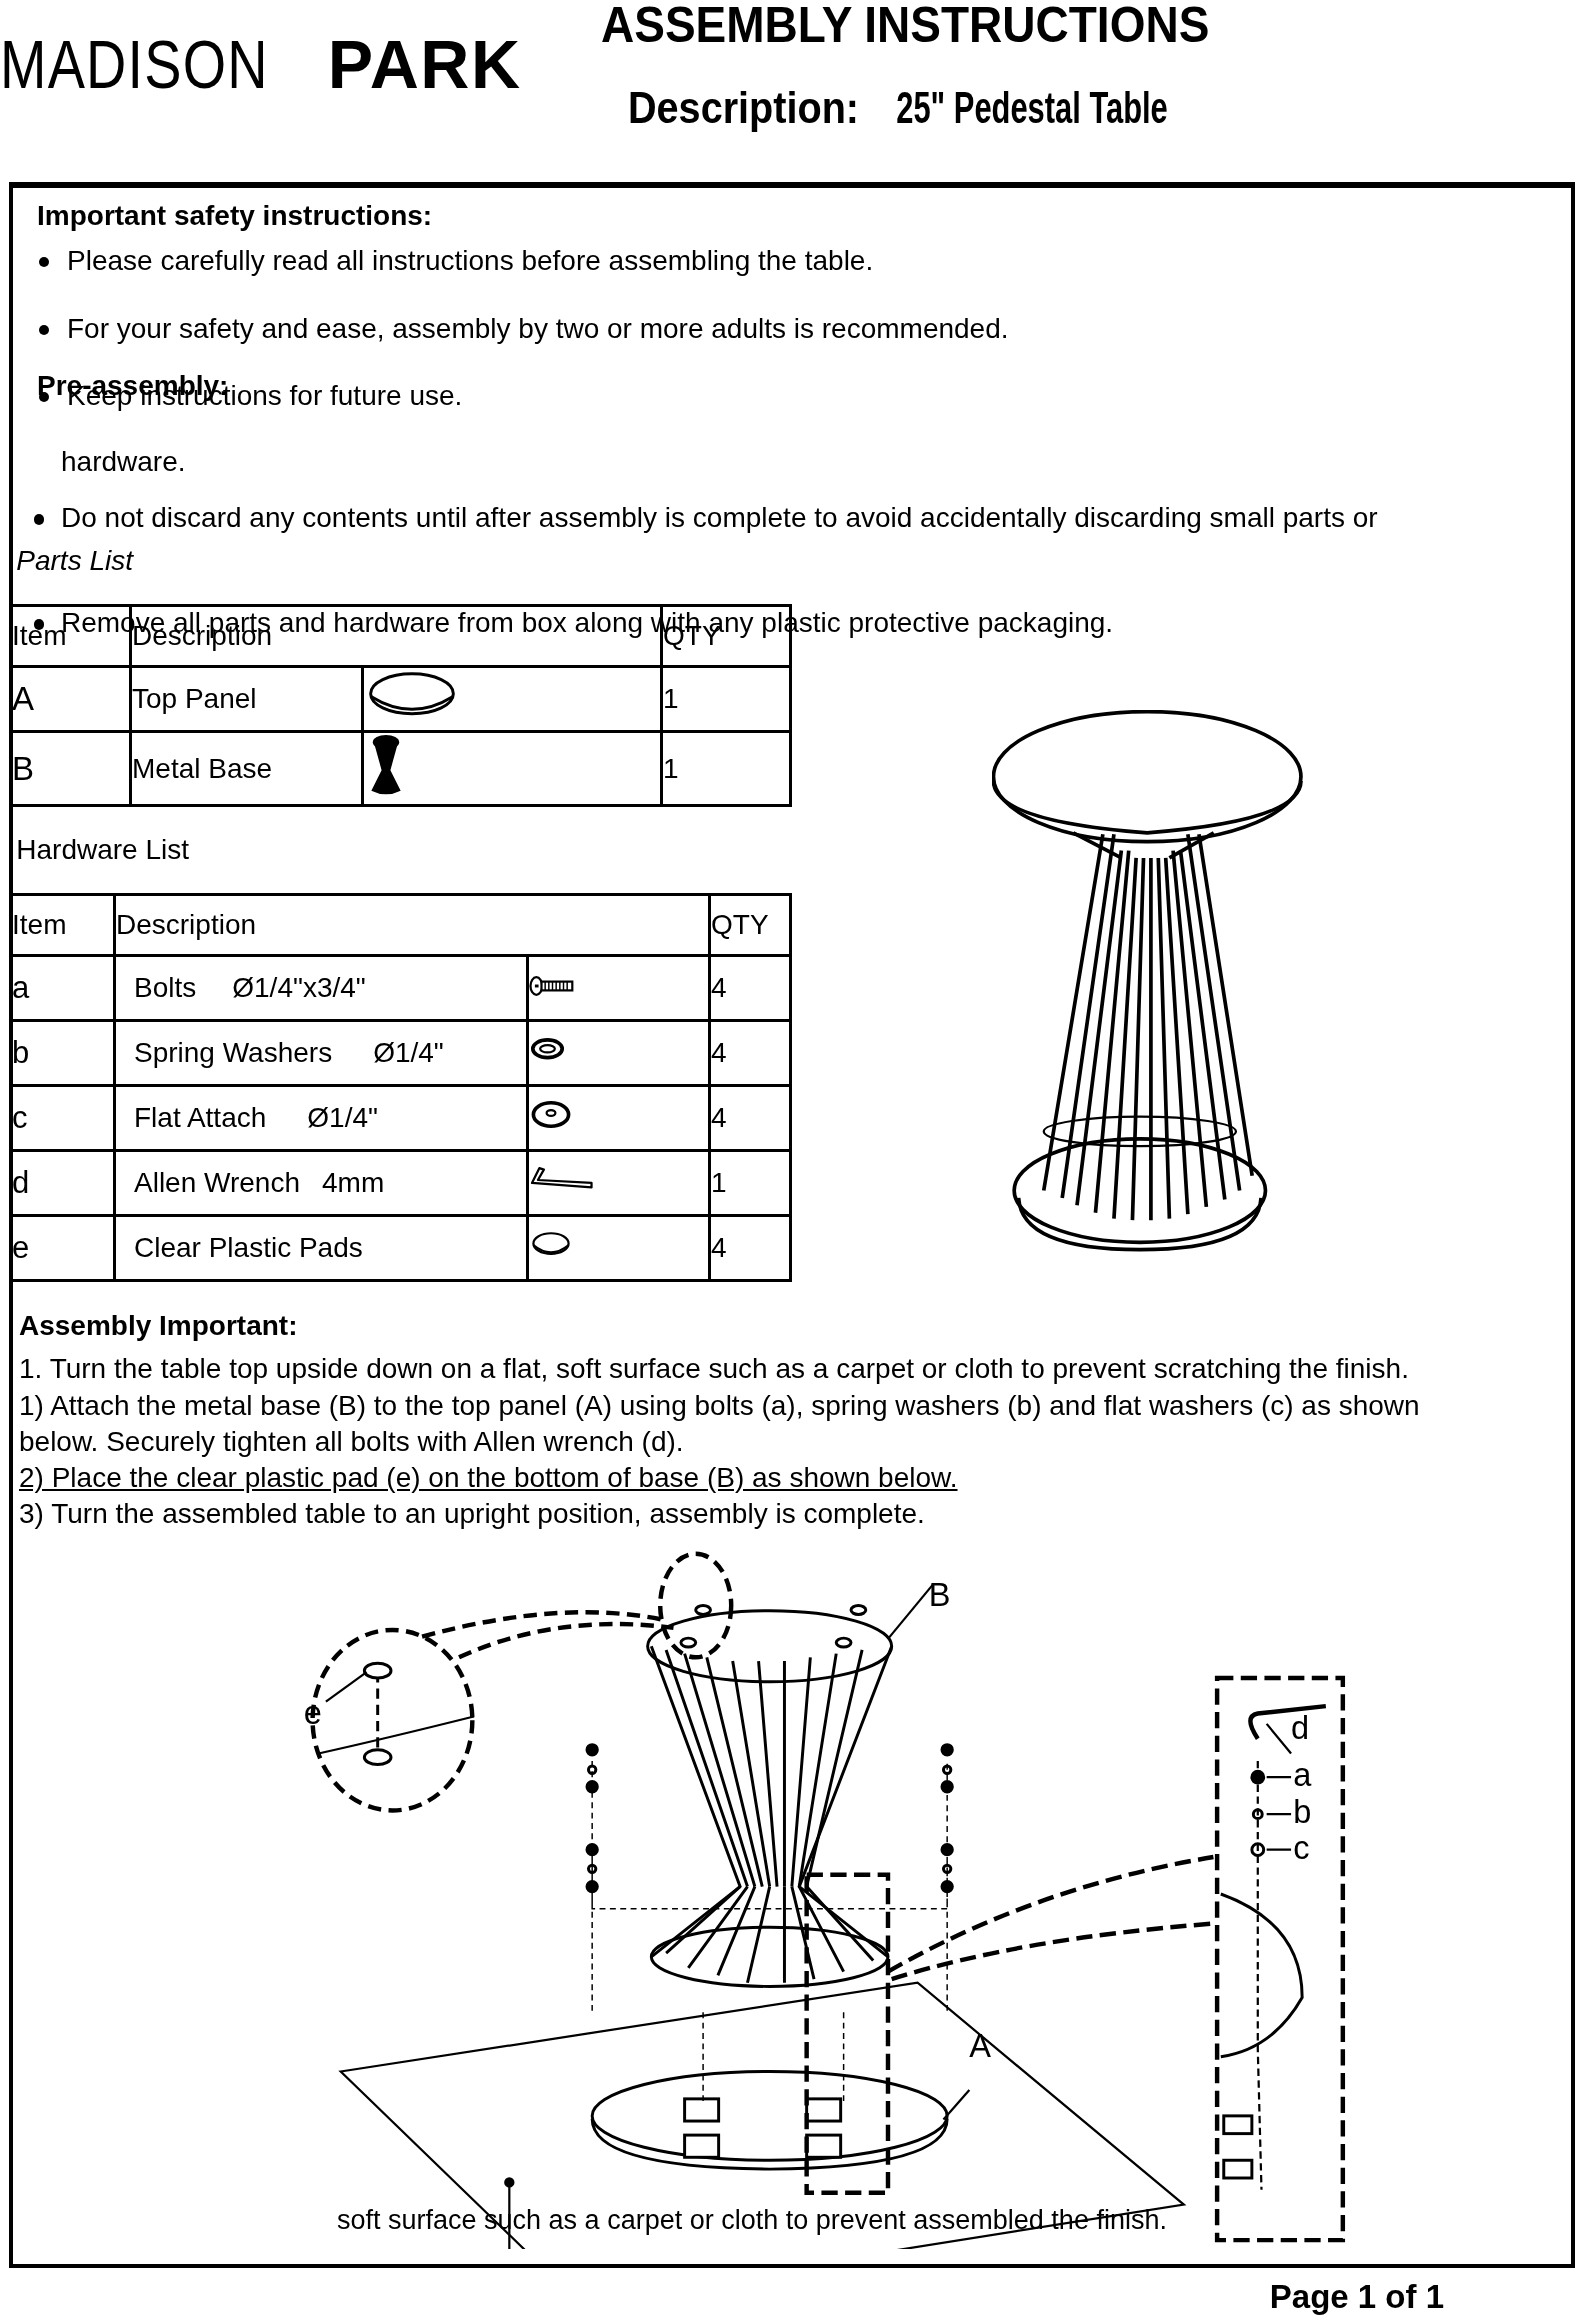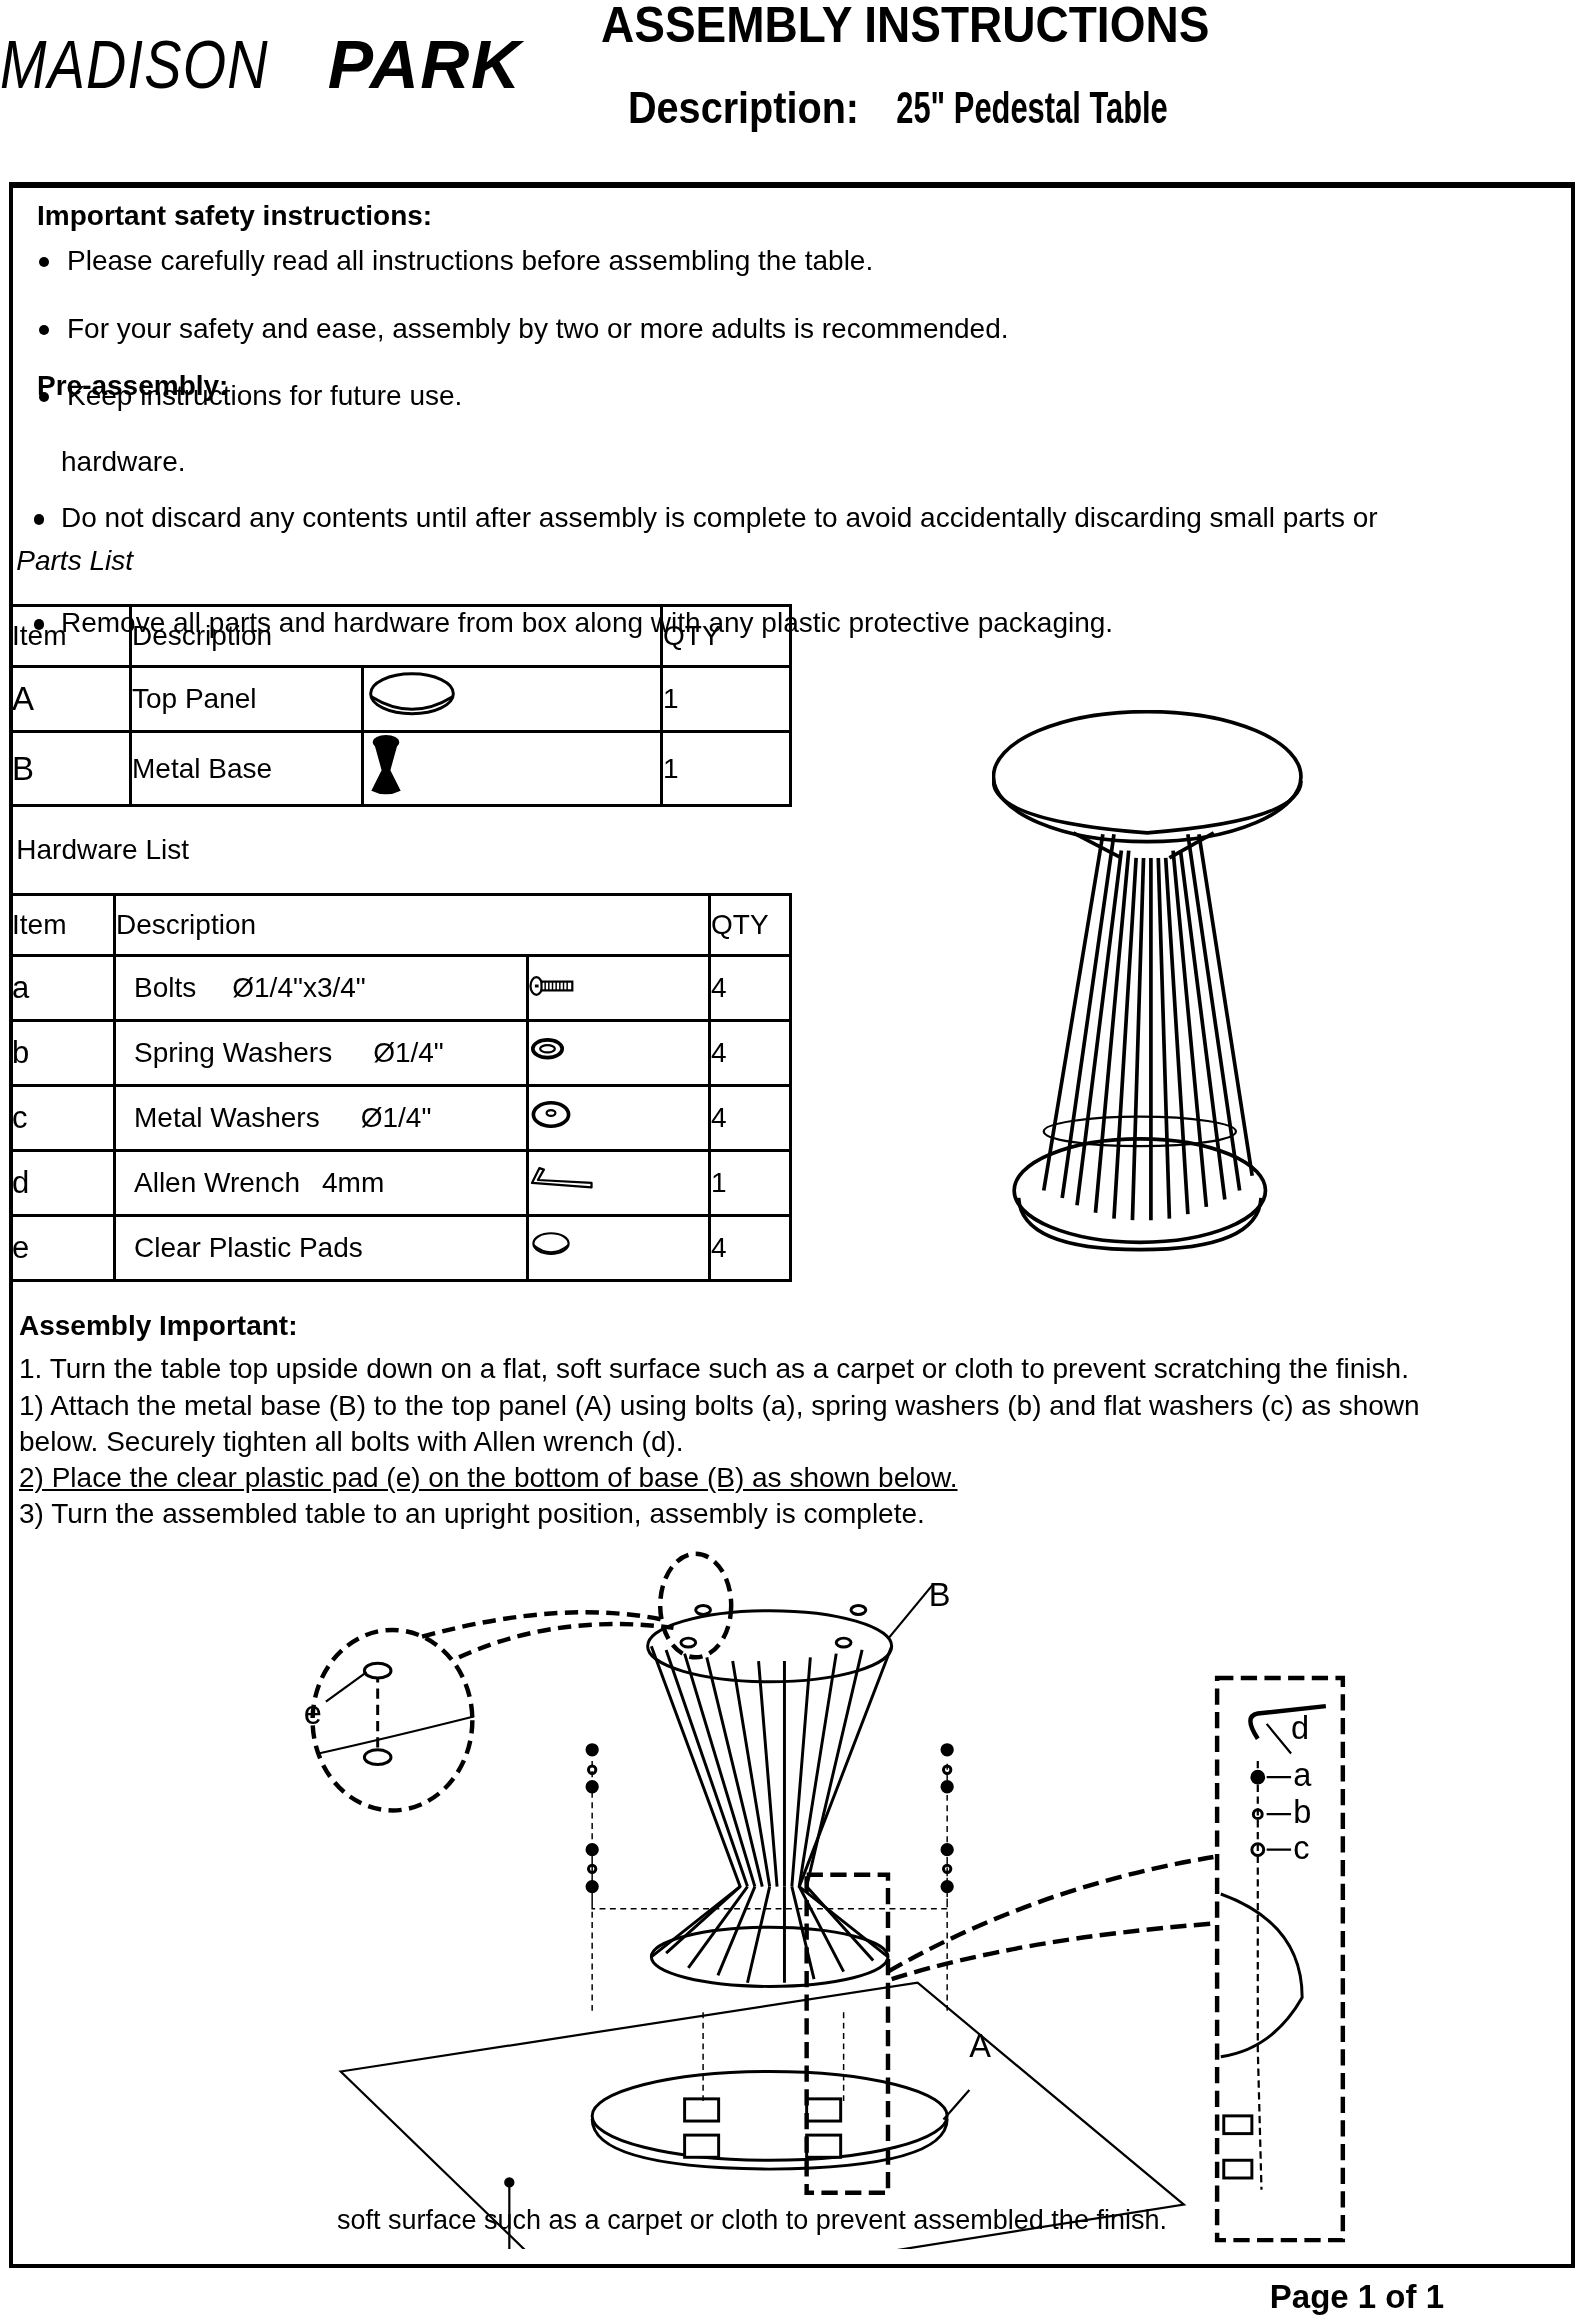--- a/index.html
+++ b/index.html
@@ -1,19 +1,19 @@
 <!DOCTYPE html>
 <html style="font-size:12px"><head>
 <meta charset="utf-8">
 <style>
   html, body { margin: 0; padding: 0; background: #fff; }
   body { width: 1580px; height: 2319px; position: relative; overflow: hidden; color: #000;
          font-family: "Liberation Sans", sans-serif; }
   .abs { position: absolute; }
-  .brand { left: 0; top: 30px; font-size: 68px; letter-spacing: 1.5px; line-height: 1; white-space: nowrap; font-style: italic; }
+  .brand { left: 0; top: 30px; font-size: 68px; letter-spacing: 1.5px; line-height: 1; white-space: nowrap; }
   .brand .light { font-weight: 300; transform: scaleX(0.82); transform-origin: left; display: inline-block; }
   .brand .bold { font-weight: 700; }
   .title { left: 601px; top: 0px; font-size: 50px; font-weight: 700; line-height: 1; white-space: nowrap; transform: scaleX(0.92); transform-origin: left; }
   .desc { left: 628px; top: 83px; font-size: 44px; font-weight: 700; white-space: nowrap; transform: scaleX(0.9); transform-origin: left; }
   .desc .val { margin-left: 41px; transform: scaleX(0.78); display: inline-block; transform-origin: left; }
   .frame { left: 9px; top: 182px; width: 1566px; height: 2086px; border: 4.4px solid #000; border-top-width: 6px; box-sizing: border-box; }
   .h-bold { font-weight: 700; font-size: 28px; white-space: nowrap; }
   .txt { font-size: 28px; white-space: nowrap; line-height: 1.1; }
   .bullet { position: relative; padding-left: 31px; }
   .bullet::before { content: ""; position: absolute; left: 3px; top: 11px; width: 10.4px; height: 10.4px; border-radius: 50%; background: #000; }
@@ -113,21 +113,21 @@
       <svg width="37" height="25" viewBox="0 0 50 34">
         <ellipse cx="25" cy="16" rx="20" ry="12" fill="#fff" stroke="#000" stroke-width="5"></ellipse>
         <ellipse cx="25" cy="16" rx="10" ry="5" fill="#fff" stroke="#000" stroke-width="3"></ellipse>
       </svg>
     </td>
     <td class="c">4</td>
   </tr>
   <tr style="height:65px;">
     <td class="c" style="font-size:31px;">c</td>
     <td class="l">
-      <span>Metal Washers</span><span style="margin-left:41px;">Ø1/4"</span>
+      <span>Flat Attach</span><span style="margin-left:41px;">Ø1/4"</span>
     </td>
     <td class="c">
       <svg width="44" height="33" viewBox="0 0 60 44">
         <ellipse cx="30" cy="22" rx="24" ry="16" fill="#fff" stroke="#000" stroke-width="5"></ellipse>
         <ellipse cx="30" cy="20" rx="6" ry="4" fill="#fff" stroke="#000" stroke-width="3"></ellipse>
       </svg>
     </td>
     <td class="c">4</td>
   </tr>
   <tr style="height:65px;">

